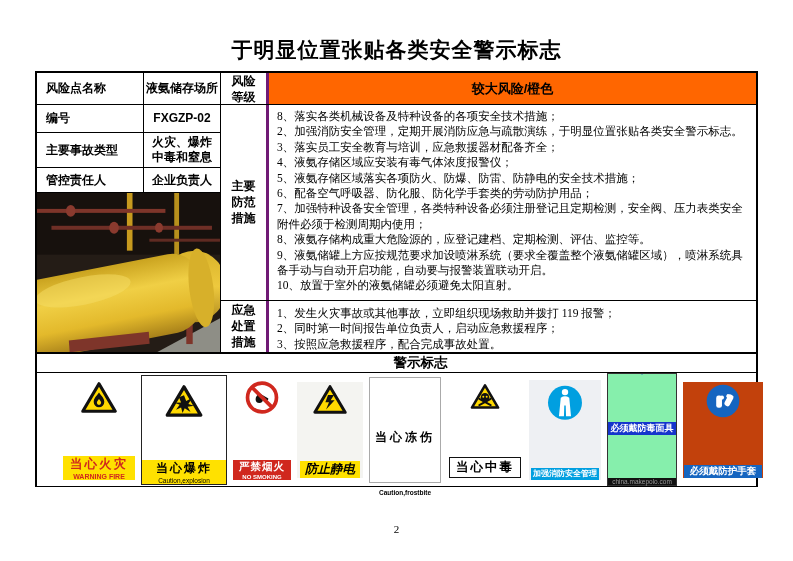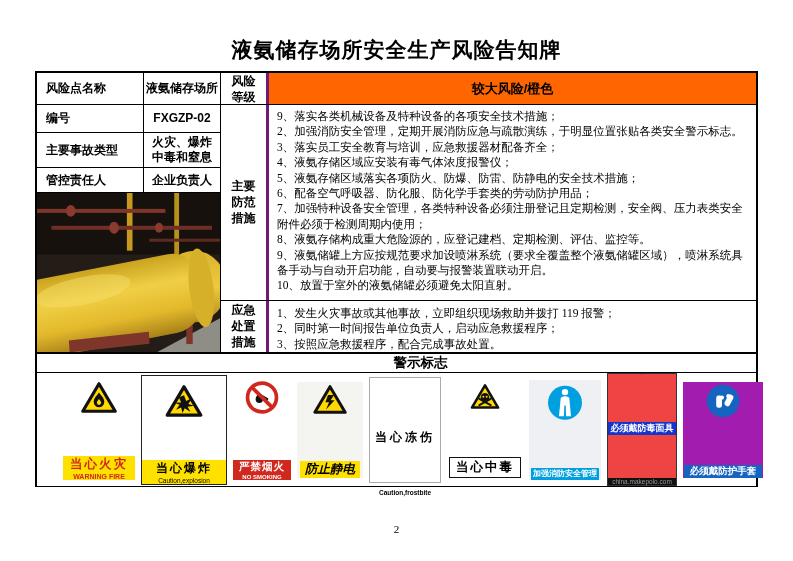--- a/index.html
+++ b/index.html
@@ -79,39 +79,39 @@
   .s5 .t2 { font-size:6.5px; font-weight:bold; }
 
   .s6 { width:76px; height:96px; background:#fff; justify-content:flex-start; padding-top:2px; }
   .s6 .txtbox { border:1.5px solid #111; padding:1px 6px; margin-top:5px; }
   .s6 .t1 { font-size:12.5px; font-weight:bold; letter-spacing:2px; }
 
   .s7 { width:72px; height:100px; background:#eef0f3; justify-content:flex-start; padding-top:5px; }
   .s7 .strip { width:68px; height:19px; background:#009FE0; color:#fff; display:flex; align-items:center;
                justify-content:center; margin-top:5px; font-size:8px; font-weight:bold; white-space:nowrap; }
 
-  .s8 { width:70px; height:113px; background:#ef4444; border:1px solid #333; justify-content:flex-start; padding-top:0; }
+  .s8 { width:70px; height:113px; background:#86efac; border:1px solid #333; justify-content:flex-start; padding-top:0; }
   .s8 .strip { width:100%; height:18px; background:#1535CC; color:#fff; display:flex; align-items:center;
                justify-content:center; margin-top:4px; font-size:9px; font-weight:bold; white-space:nowrap; }
   .s8 .wm { width:100%; height:11px; background:#111; color:#9a9a9a; font-size:6.5px; display:flex;
             align-items:center; justify-content:center; margin-top:auto; }
 
-  .s9 { width:80px; height:96px; background:#a21caf; justify-content:flex-start; padding-top:2px; }
+  .s9 { width:80px; height:96px; background:#c2410c; justify-content:flex-start; padding-top:2px; }
   .s9 .strip { width:78px; height:20px; background:#1565C0; color:#fff; display:flex; align-items:center;
                justify-content:center; margin-top:4px; font-size:9.5px; font-weight:bold; white-space:nowrap; }
 
   .page-number { position:absolute; left:0; bottom:26px; width:100%; text-align:center;
                  font-size:11px; font-family:"Liberation Serif", serif; }
 </style>
 </head>
 <body>
 
 <div class="page">
 
-  <div class="doc-title">液氨储存场所安全生产风险告知牌</div>
+  <div class="doc-title">于明显位置张贴各类安全警示标志</div>
 
   <div class="board">
     <div class="top">
 
       <div class="left-col">
         <div class="info-row h32">
           <div class="info-label">风险点名称</div>
           <div class="info-value">液氨储存场所</div>
         </div>
         <div class="info-row h28">
@@ -166,21 +166,21 @@
       </div>
 
       <div class="right-col">
         <div class="r-row r1">
           <div class="side-label">风险等级</div>
           <div class="grade-cell" style="background:#FF6600;">较大风险/橙色</div>
         </div>
         <div class="r-row r2">
           <div class="side-label">主要防范措施</div>
           <div class="measures-cell">
-            <div>9、落实各类机械设备及特种设备的各项安全技术措施；</div>
+            <div>8、落实各类机械设备及特种设备的各项安全技术措施；</div>
             <div>2、加强消防安全管理，定期开展消防应急与疏散演练，于明显位置张贴各类安全警示标志。</div>
             <div>3、落实员工安全教育与培训，应急救援器材配备齐全；</div>
             <div>4、液氨存储区域应安装有毒气体浓度报警仪；</div>
             <div>5、液氨存储区域落实各项防火、防爆、防雷、防静电的安全技术措施；</div>
             <div>6、配备空气呼吸器、防化服、防化学手套类的劳动防护用品；</div>
             <div>7、加强特种设备安全管理，各类特种设备必须注册登记且定期检测，安全阀、压力表类安全附件必须于检测周期内使用；</div>
             <div>8、液氨存储构成重大危险源的，应登记建档、定期检测、评估、监控等。</div>
             <div>9、液氨储罐上方应按规范要求加设喷淋系统（要求全覆盖整个液氨储罐区域），喷淋系统具备手动与自动开启功能，自动要与报警装置联动开启。</div>
             <div>10、放置于室外的液氨储罐必须避免太阳直射。</div>
           </div>

